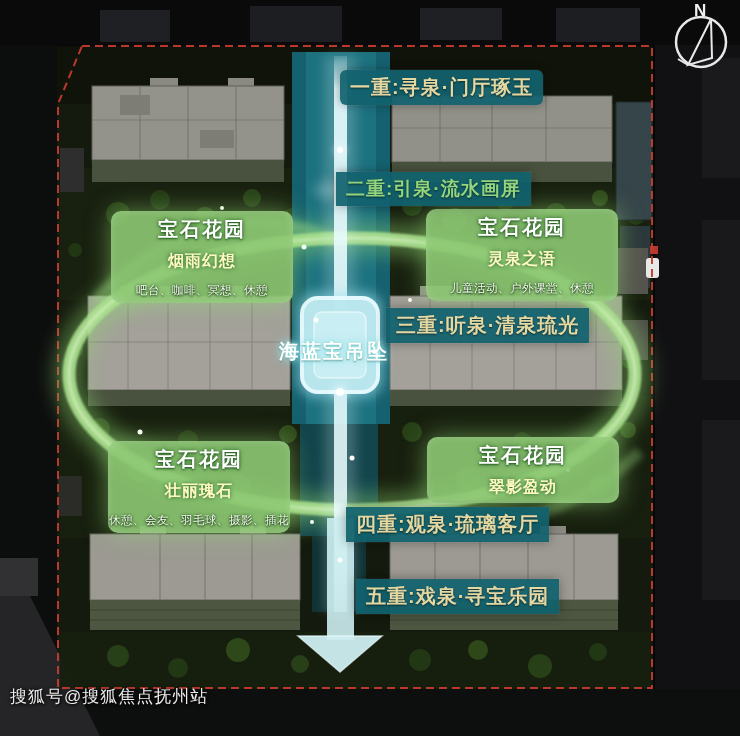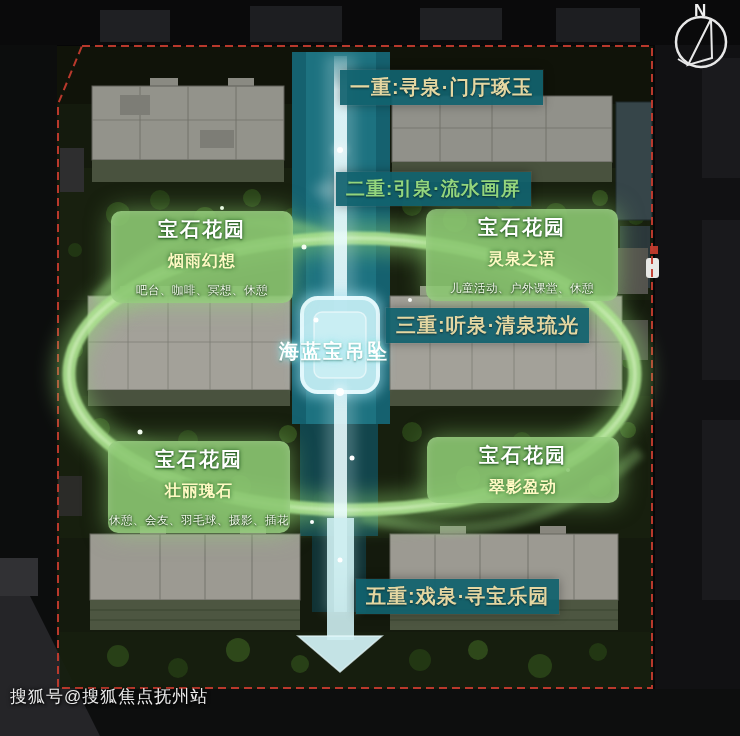--- a/index.html
+++ b/index.html
@@ -262,23 +262,24 @@
     </g>
 
     <g>
       <text x="694" y="16" font-size="17" font-weight="bold" fill="#f0f0f0" font-family="Liberation Sans, DejaVu Sans, sans-serif">N</text>
       <circle cx="701" cy="42" r="25" fill="none" stroke="#e8e8e8" stroke-width="2.5"></circle>
       <polygon points="711,19 688,65 712,58" fill="none" stroke="#e8e8e8" stroke-width="2"></polygon>
       <line x1="688" y1="65" x2="678" y2="59" stroke="#e8e8e8" stroke-width="2"></line>
     </g>
   </svg>
 
-  <div class="axis-label" style="left:340px;top:70px;">一重:寻泉·门厅琢玉</div>
+  <div class="axis-label" style="left:340px;top:70px;border-radius:6px;">一重:寻泉·门厅琢玉</div>
   <div class="axis-label green" style="left:336px;top:172px;font-size:19px;">二重:引泉·流水画屏</div>
   <div class="axis-label" style="left:386px;top:308px;">三重:听泉·清泉琉光</div>
+  <div class="axis-label" style="left:346px;top:507px;">四重:观泉·琉璃客厅</div>
   <div class="axis-label" style="left:356px;top:579px;">五重:戏泉·寻宝乐园</div>
 
   <div class="pendant-label">海蓝宝吊坠</div>
 
   <div class="garden" style="left:111px;top:211px;">
     <div class="garden-box" style="width:142px;">
       <div class="garden-title">宝石花园</div>
       <div class="garden-sub">烟雨幻想</div>
       <div class="garden-features">吧台、咖啡、冥想、休憩</div>
     </div>

